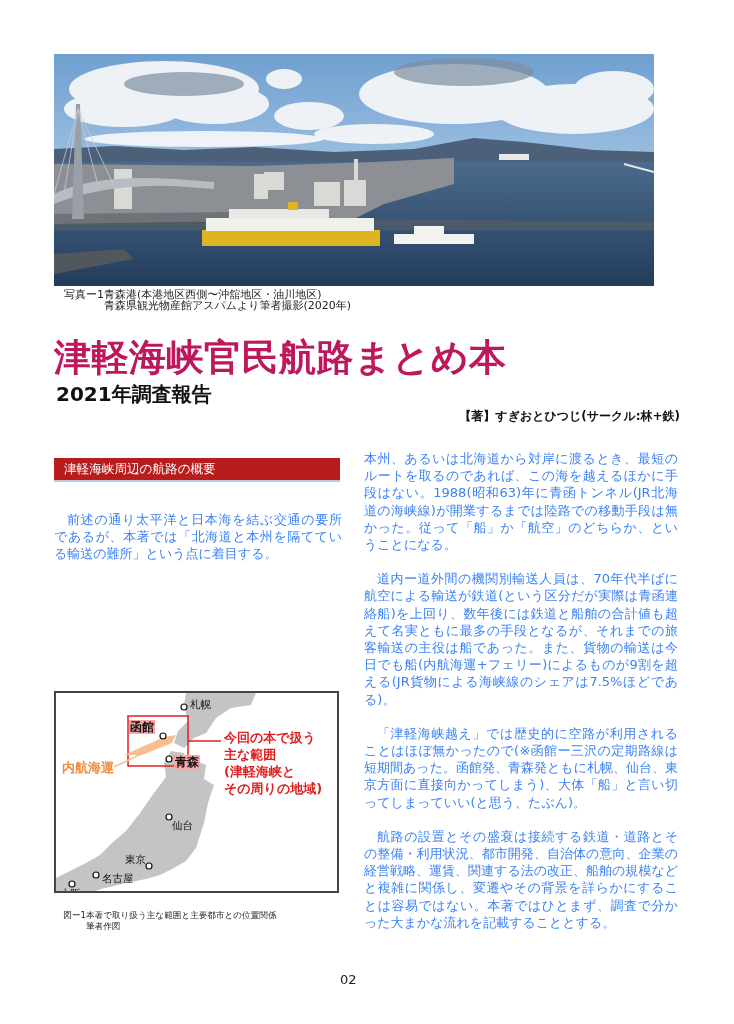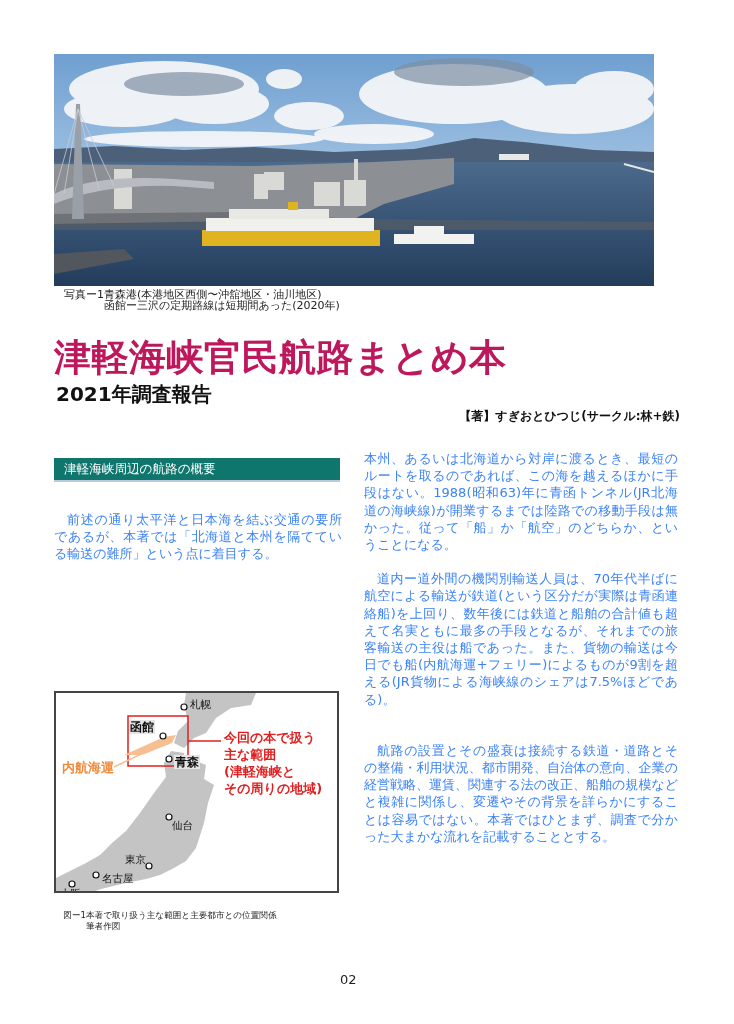--- a/index.html
+++ b/index.html
@@ -13,30 +13,30 @@
   .photo-caption .cap-num { display:inline-block; width:40px; }
   .photo-caption .line2 { padding-left:40px; }
 
   .main-title { position:absolute; left:54px; top:336px; font-size:37px; font-weight:bold; letter-spacing:0.5px; line-height:44px; color:#be185d; white-space:nowrap; }
   .sub-title { position:absolute; left:56px; top:381px; font-size:20px; line-height:26px; color:#111; font-weight:bold; }
   .author { position:absolute; right:54px; top:408px; font-size:12px; font-weight:bold; color:#111; }
 
   .col-left { position:absolute; left:54px; top:458px; width:288px; }
   .col-right { position:absolute; left:364px; top:450px; width:314px; }
 
-  .section-head { background:#0f766e; color:#ffffff; font-size:12.6px; height:22px; line-height:22px;
+  .section-head { background:#b91c1c; color:#ffffff; font-size:12.6px; height:22px; line-height:22px;
                   padding-left:10px; width:276px; border-bottom:2px solid #b9cadb; }
 
   .para { font-size:13px; line-height:17.2px; text-align:justify; margin:0; color:#3b82f6; }
   .para.indent { text-indent:1em; }
   .gap { height:17px; }
 
   .map-box { position:absolute; left:54px; top:691px; width:285px; height:202px; border:2px solid #444; background:#fff; overflow:hidden; box-sizing:border-box; }
   .map-label { position:absolute; font-size:10.5px; color:#111; white-space:nowrap; }
-  .map-hl { position:absolute; background:#e5e5e5; font-weight:bold; font-size:12px; padding:0 1px; line-height:14px; color:#111; }
+  .map-hl { position:absolute; background:#fca5a5; font-weight:bold; font-size:12px; padding:0 1px; line-height:14px; color:#111; }
   .map-region { position:absolute; color:#e02020; font-size:13px; font-weight:bold; line-height:17px; white-space:nowrap; }
   .map-strait { position:absolute; color:#f08a3c; font-size:13px; font-weight:bold; white-space:nowrap; }
 
   .fig-caption { position:absolute; left:54px; top:910px; font-size:8.6px; line-height:11px; color:#222; }
   .fig-caption .cap-num { display:inline-block; width:32px;text-align:right; }
   .fig-caption .line2 { padding-left:32px; }
 
   .page-num { position:absolute; left:340px; top:972px; font-size:13px; color:#222; }
 </style>
 </head>
@@ -99,21 +99,21 @@
       <line x1="24" y1="55" x2="45" y2="135"></line>
       <line x1="24" y1="55" x2="60" y2="132"></line>
     </g>
     <path d="M0 200 L70 195 L80 205 L0 220 Z" fill="#52575e"></path>
     <line x1="570" y1="110" x2="600" y2="118" stroke="#e6e6e6" stroke-width="2"></line>
   </svg>
 </div>
 
 <div class="photo-caption">
   <div><span class="cap-num">写真ー1</span><span>青森港(本港地区西側〜沖舘地区・油川地区)</span></div>
-  <div class="line2">函館ー三沢の定期路線は短期間あった(2020年)</div>
+  <div class="line2">青森県観光物産館アスパムより筆者撮影(2020年)</div>
 </div>
 
 <div class="main-title">津軽海峡官民航路まとめ本</div>
 <div class="sub-title">2021年調査報告</div>
 <div class="author">【著】すぎおとひつじ(サークル:林+鉄)</div>
 
 <div class="col-left">
   <div class="section-head">津軽海峡周辺の航路の概要</div>
   <div style="height:12px"></div>
   <div class="gap"></div>
@@ -157,17 +157,18 @@
 <div class="fig-caption">
   <div><span class="cap-num">図ー1</span><span>本著で取り扱う主な範囲と主要都市との位置関係</span></div>
   <div class="line2">筆者作図</div>
 </div>
 
 <div class="col-right">
   <p class="para">本州、あるいは北海道から対岸に渡るとき、最短のルートを取るのであれば、この海を越えるほかに手段はない。1988(昭和63)年に青函トンネル(JR北海道の海峡線)が開業するまでは陸路での移動手段は無かった。従って「船」か「航空」のどちらか、ということになる。</p>
   <div class="gap"></div>
   <p class="para indent">道内ー道外間の機関別輸送人員は、70年代半ばに航空による輸送が鉄道(という区分だが実際は青函連絡船)を上回り、数年後には鉄道と船舶の合計値も超えて名実ともに最多の手段となるが、それまでの旅客輸送の主役は船であった。また、貨物の輸送は今日でも船(内航海運+フェリー)によるものが9割を超える(JR貨物による海峡線のシェアは7.5%ほどである)。</p>
   <div class="gap"></div>
+  <p class="para indent">「津軽海峡越え」では歴史的に空路が利用されることはほぼ無かったので(※函館ー三沢の定期路線は短期間あった。函館発、青森発ともに札幌、仙台、東京方面に直接向かってしまう)、大体「船」と言い切ってしまっていい(と思う、たぶん)。</p>
   <div class="gap"></div>
   <p class="para indent">航路の設置とその盛衰は接続する鉄道・道路とその整備・利用状況、都市開発、自治体の意向、企業の経営戦略、運賃、関連する法の改正、船舶の規模などと複雑に関係し、変遷やその背景を詳らかにすることは容易ではない。本著ではひとまず、調査で分かった大まかな流れを記載することとする。</p>
 </div>
 
 <div class="page-num">02</div>
 
 </body></html>

